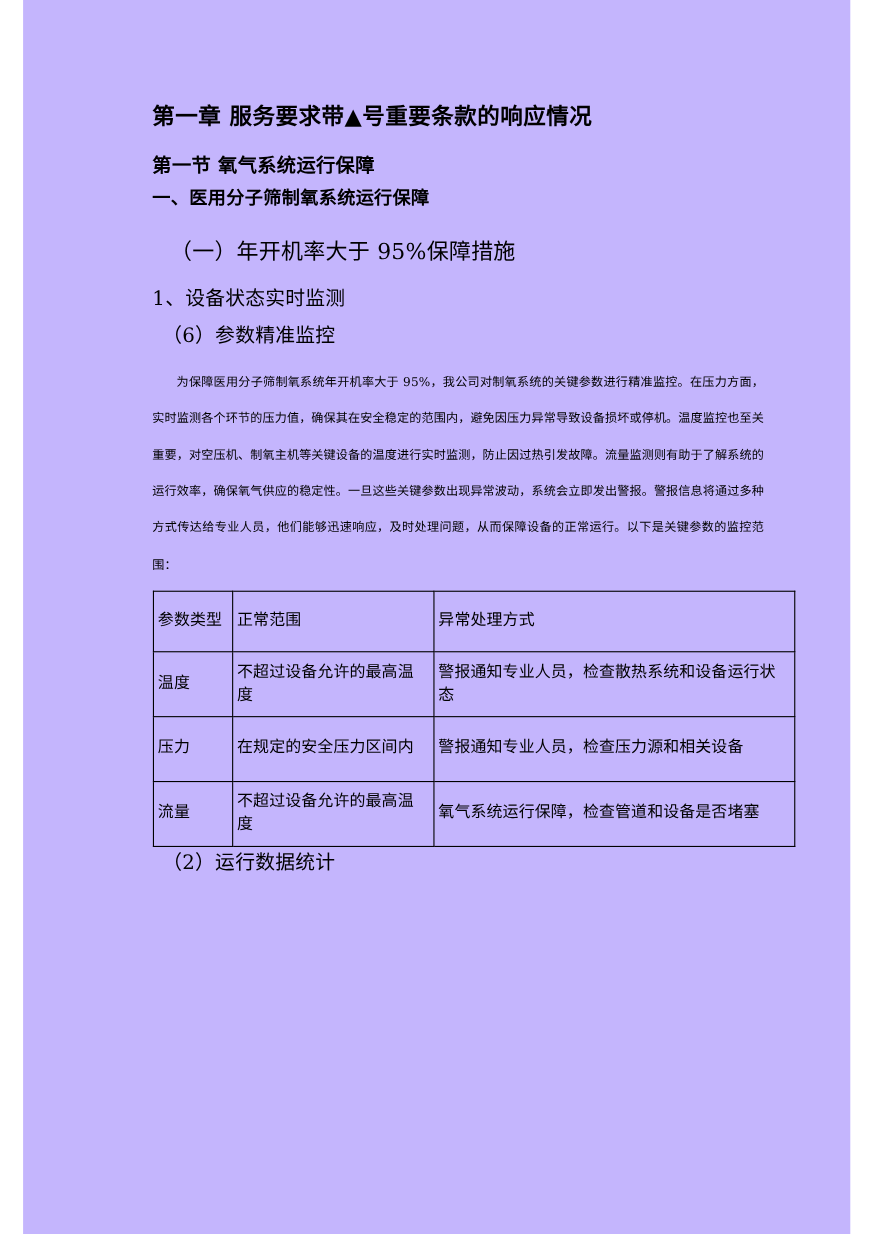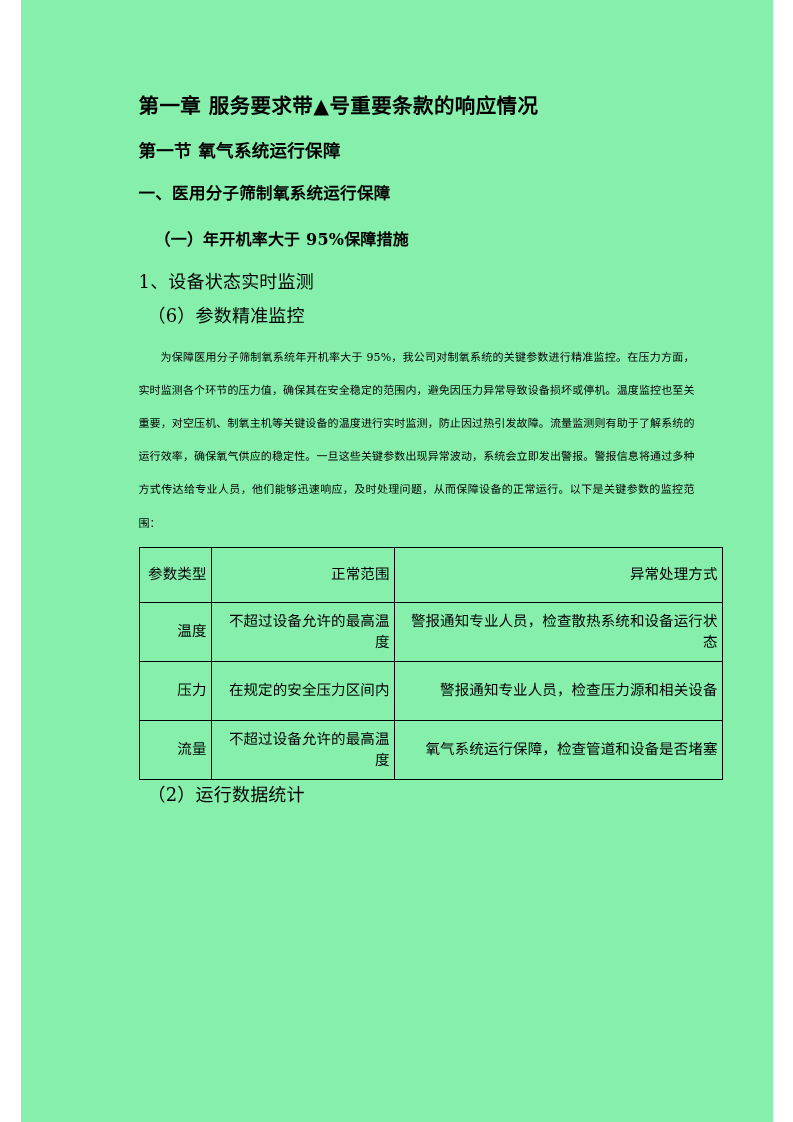--- a/index.html
+++ b/index.html
@@ -11,21 +11,21 @@
   body {
     font-family: "DejaVu Serif", "Liberation Serif", serif;
     color: #000000;
     -webkit-font-smoothing: antialiased;
   }
   .page {
     position: relative;
     width: 752px;
     height: 1122px;
     margin: 0 auto;
-    background: #86efac;
+    background: #c4b5fd;
     box-sizing: border-box;
     overflow: hidden;
   }
   .content {
     position: absolute;
     left: 118px;
     top: 96px;
     width: 556px;
   }
 
@@ -36,32 +36,32 @@
     line-height: 1.0;
     letter-spacing: 0.4px;
     margin: 0 0 26px 0;
     white-space: nowrap;
   }
   .h-section {
     font-size: 17.5px;
     font-weight: bold;
     line-height: 1.0;
     letter-spacing: 0.3px;
-    margin: 0 0 26px 0;
+    margin: 0 0 12px 0;
   }
   .h-item {
     font-size: 16.5px;
     font-weight: bold;
     line-height: 1.0;
     letter-spacing: 0.3px;
     margin: 0 0 29px 0;
   }
   .h-sub {
-    font-size: 16px;
-    font-weight: bold;
+    font-size: 20px;
+    font-weight: normal;
     line-height: 1.0;
     letter-spacing: 0.2px;
     margin: 0 0 25px 0;
     text-indent: 16px;
   }
 
   
   .line-sm {
     font-size: 18px;
     font-weight: normal;
@@ -88,21 +88,21 @@
   table.param-table {
     border-collapse: collapse;
     width: 556px;
     margin: 0 0 6px 0;
     table-layout: fixed;
   }
   table.param-table td {
     border: 1px solid #000000;
     font-size: 14.5px;
     line-height: 21px;
-    text-align: right;
+    text-align: left;
     vertical-align: middle;
     padding: 6px 4px;
     letter-spacing: 0.1px;
   }
   table.param-table td.col-type   { width: 63px; }
   table.param-table td.col-range  { width: 174px; }
   table.param-table td.col-action { width: 319px; }
   table.param-table tr.header-row td {
     height: 42px;
   }

